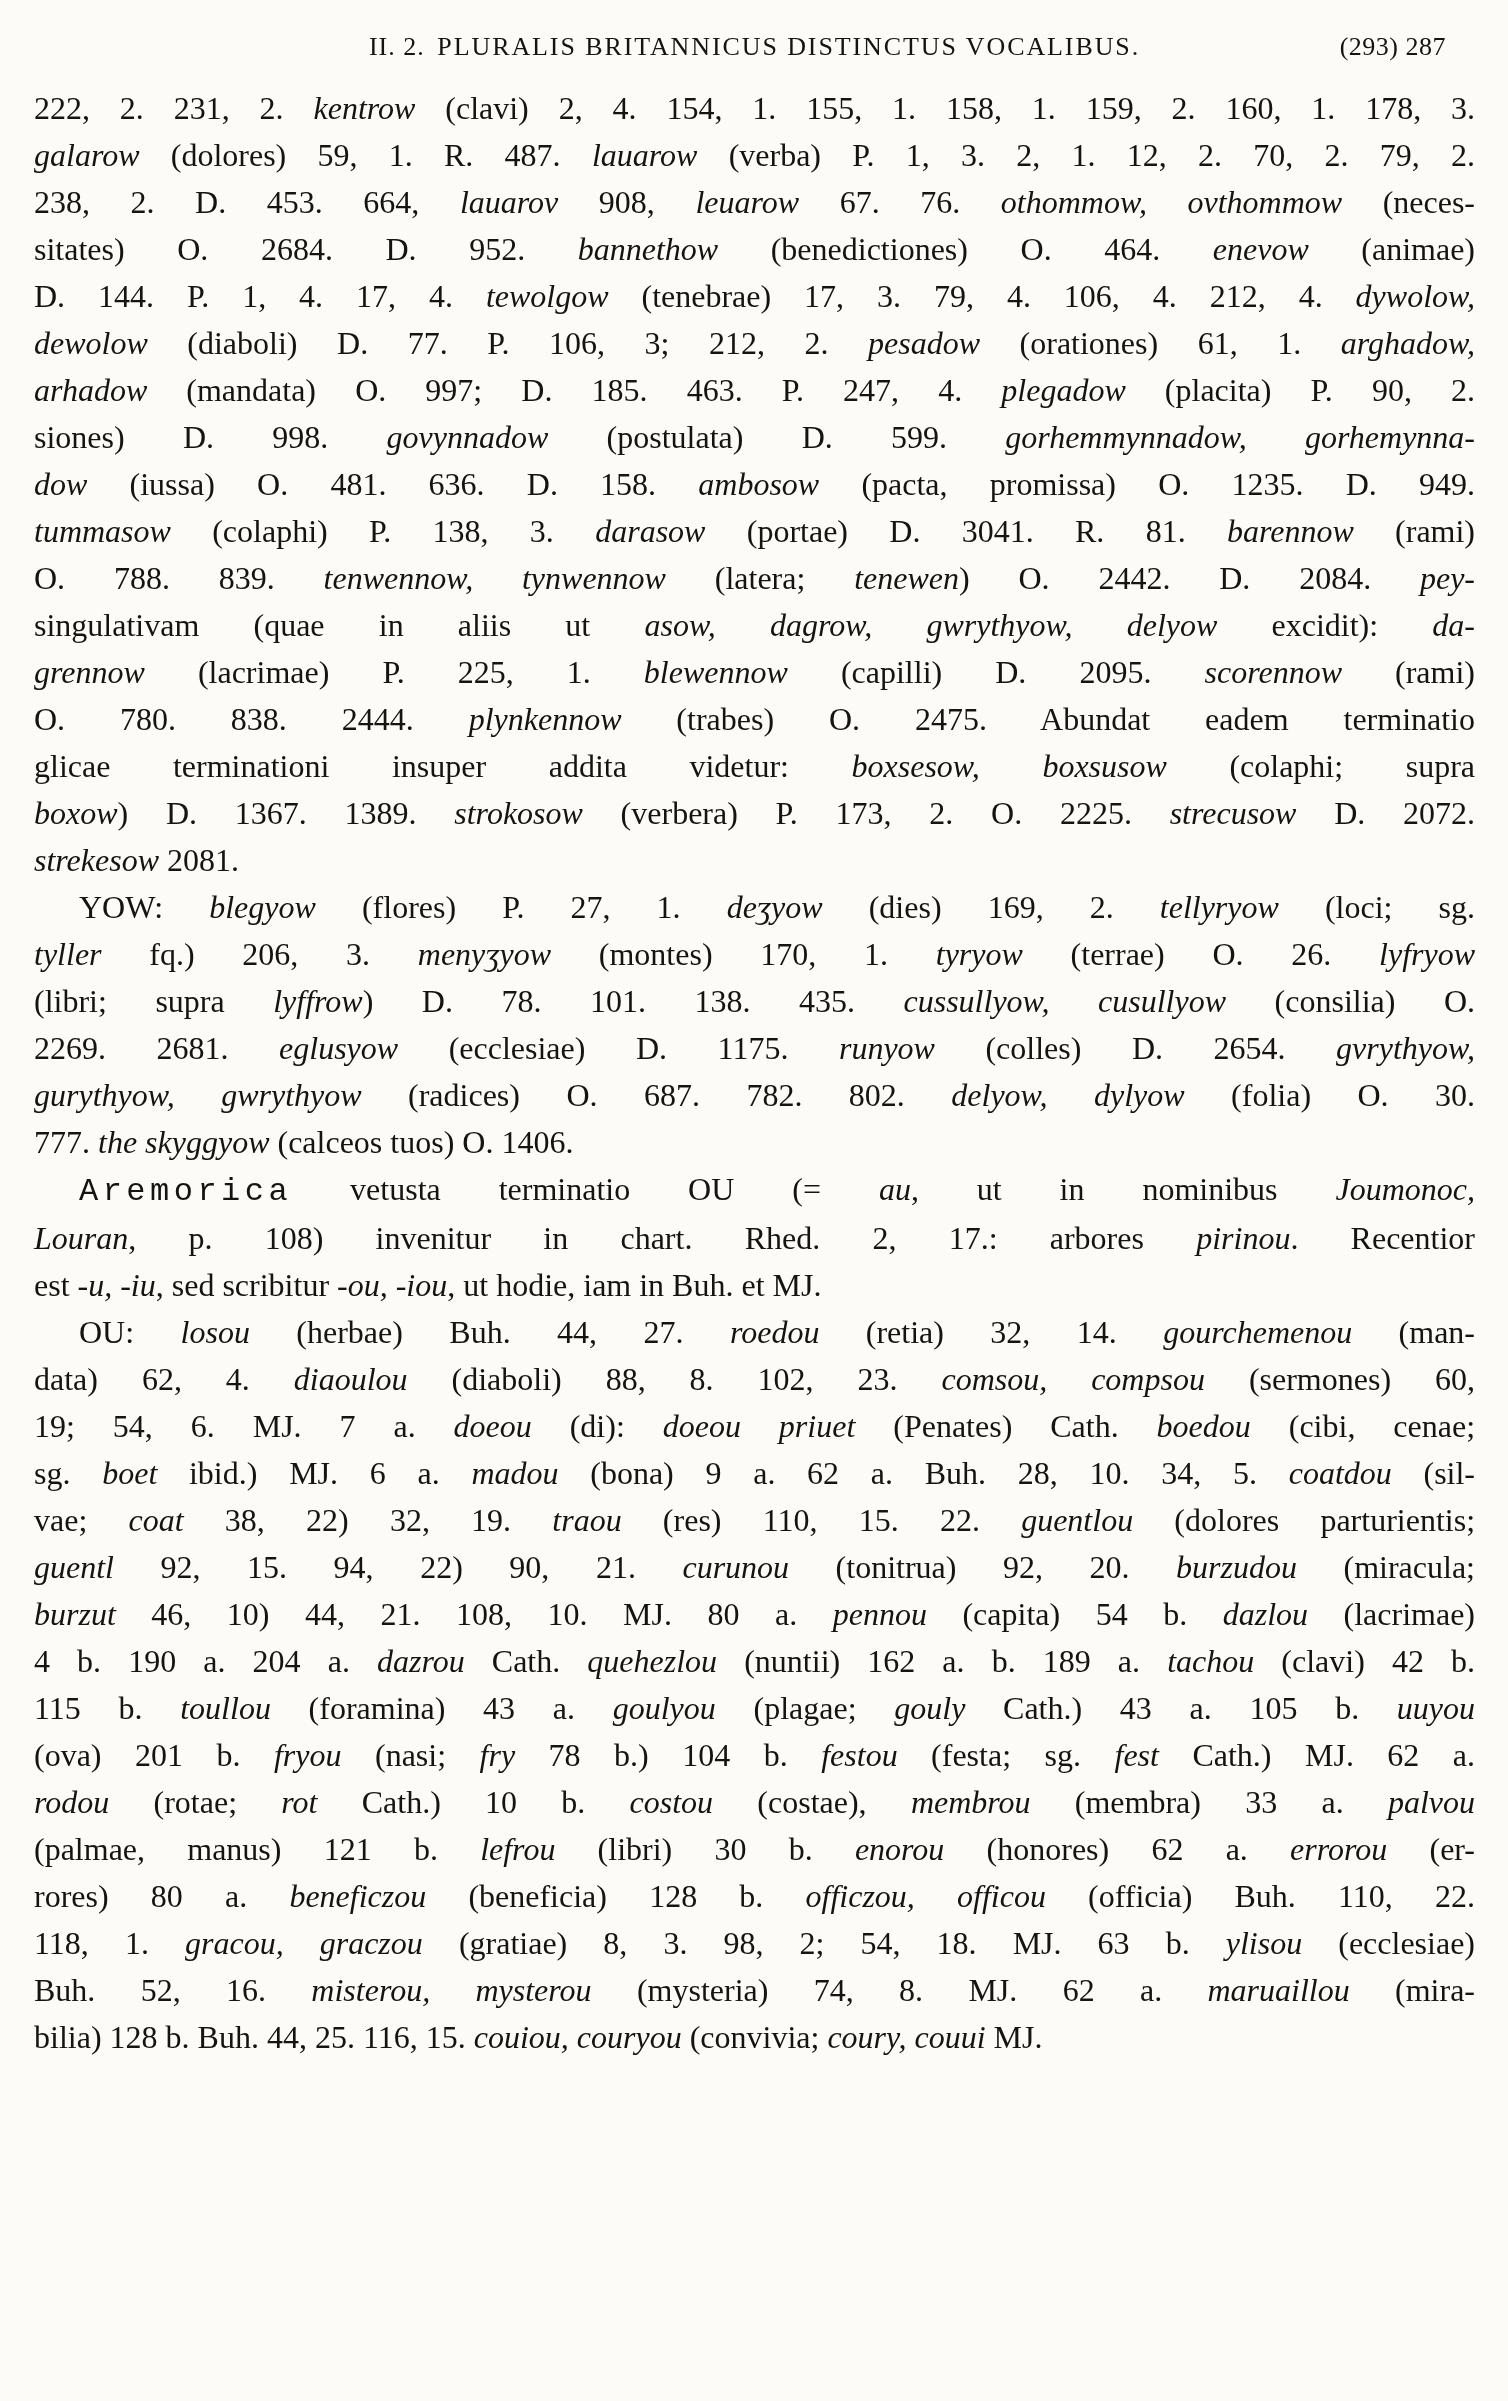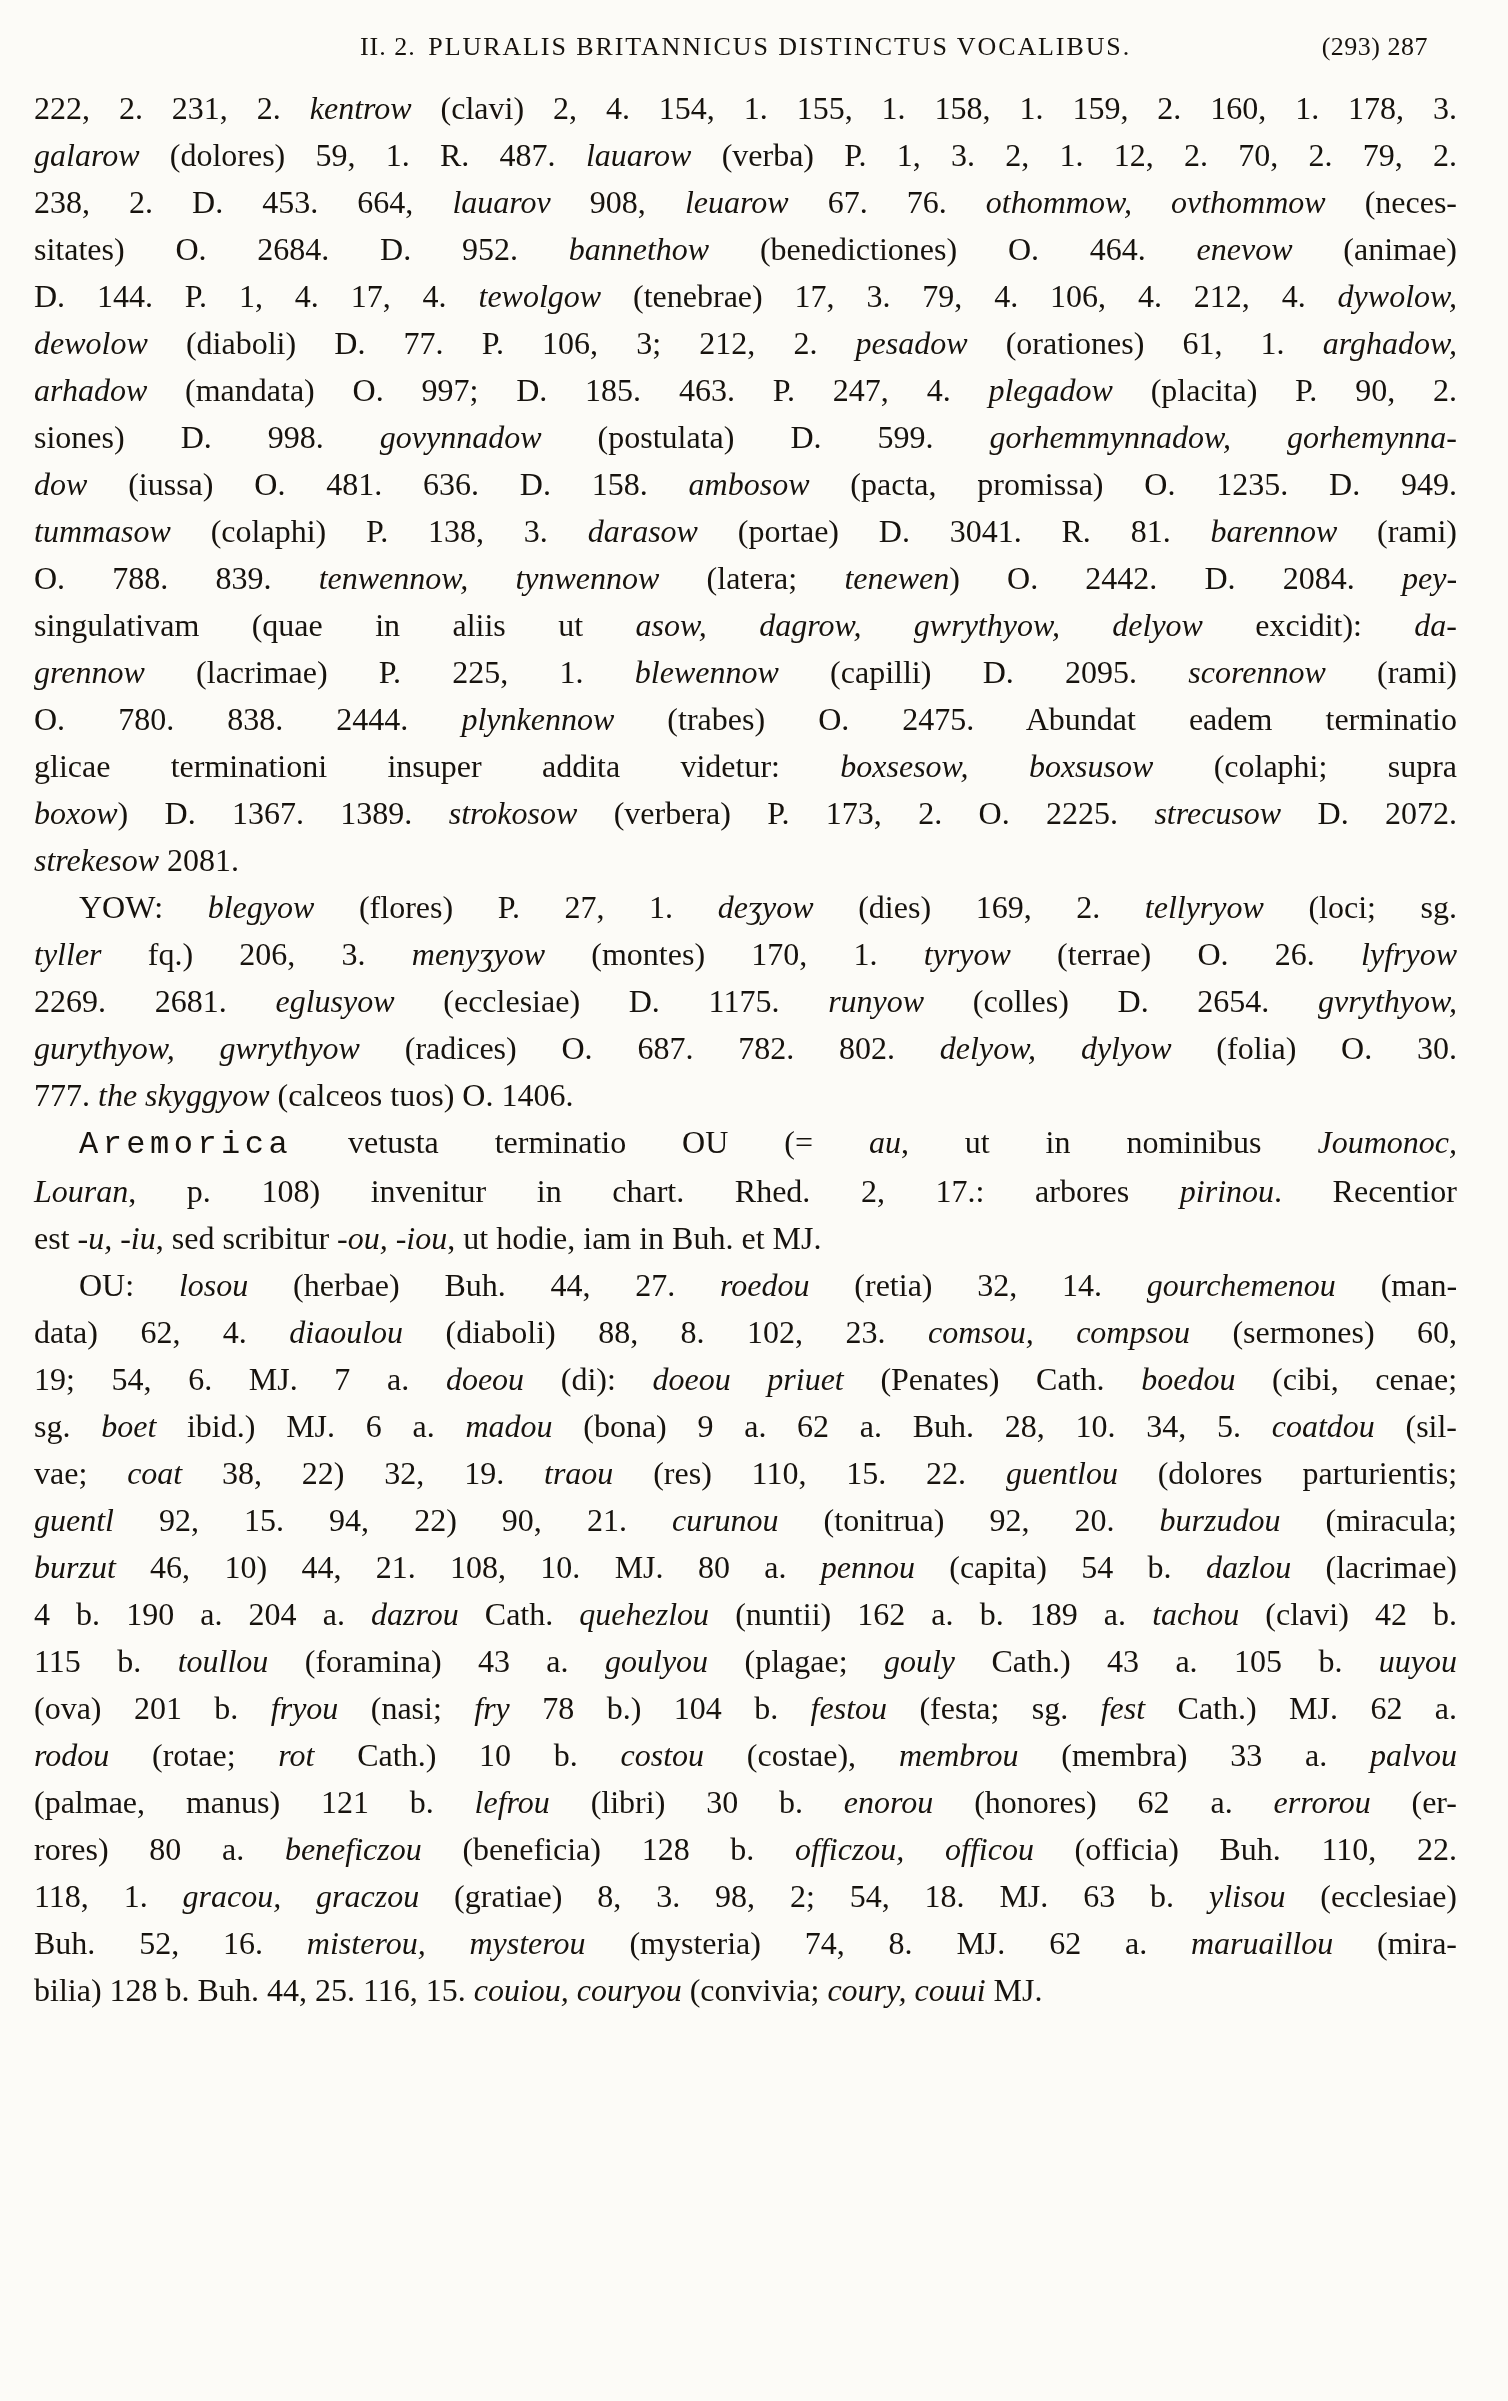--- a/index.html
+++ b/index.html
@@ -8,21 +8,21 @@
     font-family: "Liberation Serif", "DejaVu Serif", serif;
   }
   .page {
     position: relative;
     width: 1509px;
     height: 2401px;
     margin: 0 auto;
     background: #fcfbf7;
     color: #17130e;
     box-sizing: border-box;
-    padding: 23px 52px 0 34px;
+    padding: 23px 34px 0 34px;
     overflow: hidden;
   }
   .header {
     position: relative;
     height: 47px;
     margin-bottom: 14.6px;
     font-size: 26px;
     line-height: 47px;
     white-space: nowrap;
   }
@@ -80,20 +80,21 @@
       <div class="line"><i>tummasow</i> (colaphi) P. 138, 3. <i>darasow</i> (portae) D. 3041. R. 81. <i>barennow</i> (rami)</div>
       <div class="line">O. 788. 839. <i>tenwennow, tynwennow</i> (latera; <i>tenewen</i>) O. 2442. D. 2084. <i>pey-</i></div>
       <div class="line">singulativam (quae in aliis ut <i>asow, dagrow, gwrythyow, delyow</i> excidit): <i>da-</i></div>
       <div class="line"><i>grennow</i> (lacrimae) P. 225, 1. <i>blewennow</i> (capilli) D. 2095. <i>scorennow</i> (rami)</div>
       <div class="line">O. 780. 838. 2444. <i>plynkennow</i> (trabes) O. 2475. Abundat eadem terminatio</div>
       <div class="line">glicae terminationi insuper addita videtur: <i>boxsesow, boxsusow</i> (colaphi; supra</div>
       <div class="line"><i>boxow</i>) D. 1367. 1389. <i>strokosow</i> (verbera) P. 173, 2. O. 2225. <i>strecusow</i> D. 2072.</div>
       <div class="line last"><i>strekesow</i> 2081.</div>
       <div class="line indent">YOW: <i>blegyow</i> (flores) P. 27, 1. <i>deʒyow</i> (dies) 169, 2. <i>tellyryow</i> (loci; sg.</div>
       <div class="line"><i>tyller</i> fq.) 206, 3. <i>menyʒyow</i> (montes) 170, 1. <i>tyryow</i> (terrae) O. 26. <i>lyfryow</i></div>
+      <div class="line">(libri; supra <i>lyffrow</i>) D. 78. 101. 138. 435. <i>cussullyow, cusullyow</i> (consilia) O.</div>
       <div class="line">2269. 2681. <i>eglusyow</i> (ecclesiae) D. 1175. <i>runyow</i> (colles) D. 2654. <i>gvrythyow,</i></div>
       <div class="line"><i>gurythyow, gwrythyow</i> (radices) O. 687. 782. 802. <i>delyow, dylyow</i> (folia) O. 30.</div>
       <div class="line last">777. <i>the skyggyow</i> (calceos tuos) O. 1406.</div>
       <div class="line indent"><span class="sperr">Aremorica</span> vetusta terminatio OU (= <i>au</i>, ut in nominibus <i>Joumonoc,</i></div>
       <div class="line"><i>Louran</i>, p. 108) invenitur in chart. Rhed. 2, 17.: arbores <i>pirinou</i>.  Recentior</div>
       <div class="line last">est <i>-u, -iu</i>, sed scribitur <i>-ou, -iou</i>, ut hodie, iam in Buh. et MJ.</div>
       <div class="line indent">OU: <i>losou</i> (herbae) Buh. 44, 27. <i>roedou</i> (retia) 32, 14. <i>gourchemenou</i> (man-</div>
       <div class="line">data) 62, 4. <i>diaoulou</i> (diaboli) 88, 8. 102, 23. <i>comsou, compsou</i> (sermones) 60,</div>
       <div class="line">19; 54, 6. MJ. 7 a. <i>doeou</i> (di): <i>doeou priuet</i> (Penates) Cath. <i>boedou</i> (cibi, cenae;</div>
       <div class="line">sg. <i>boet</i> ibid.) MJ. 6 a. <i>madou</i> (bona) 9 a. 62 a. Buh. 28, 10. 34, 5. <i>coatdou</i> (sil-</div>

